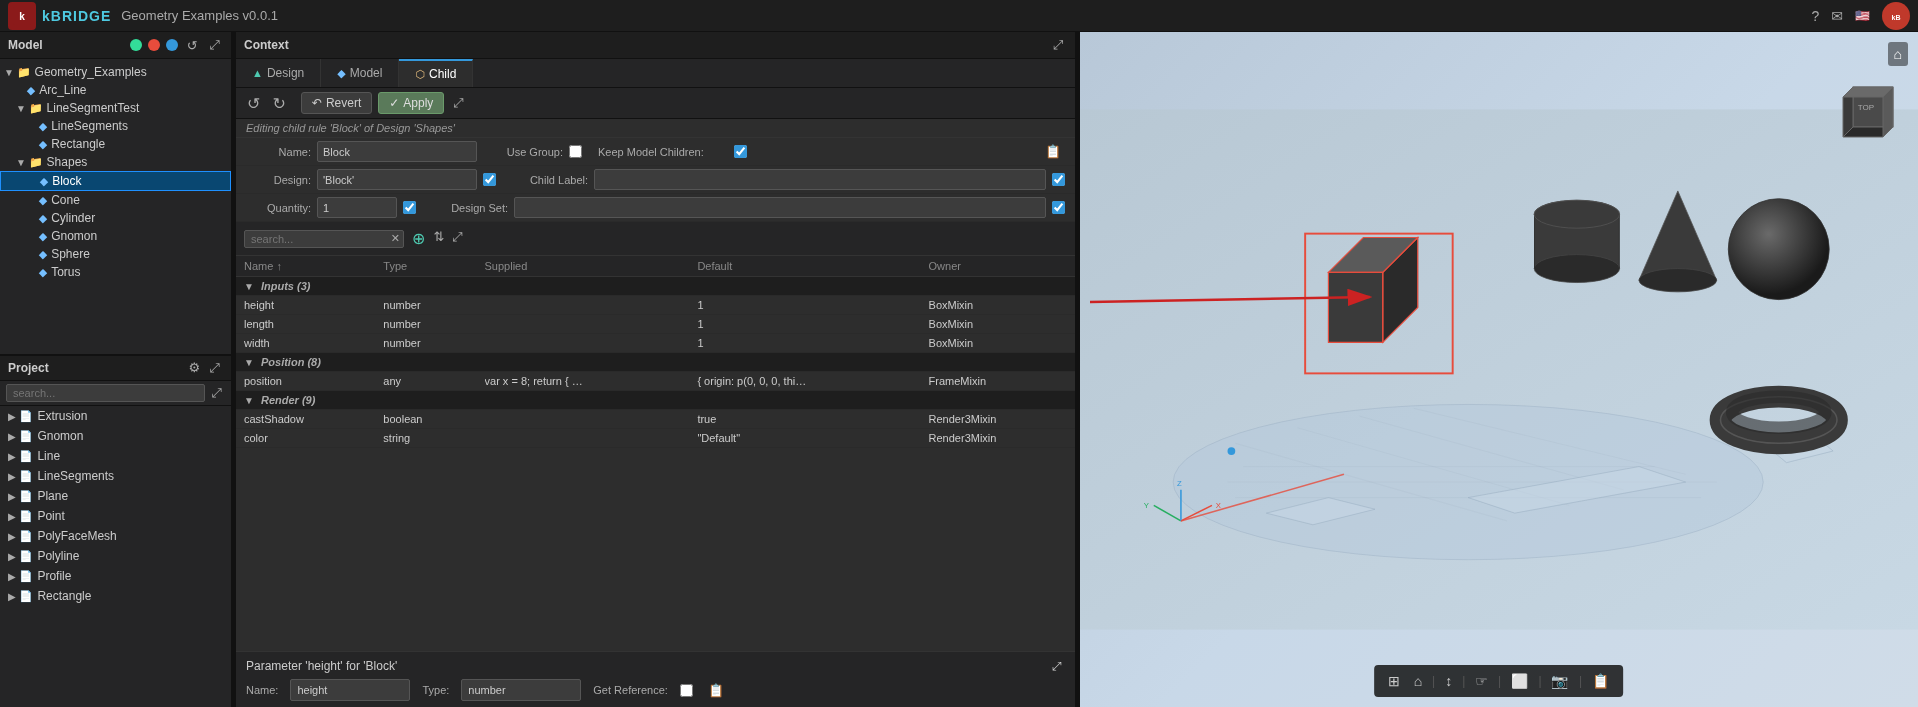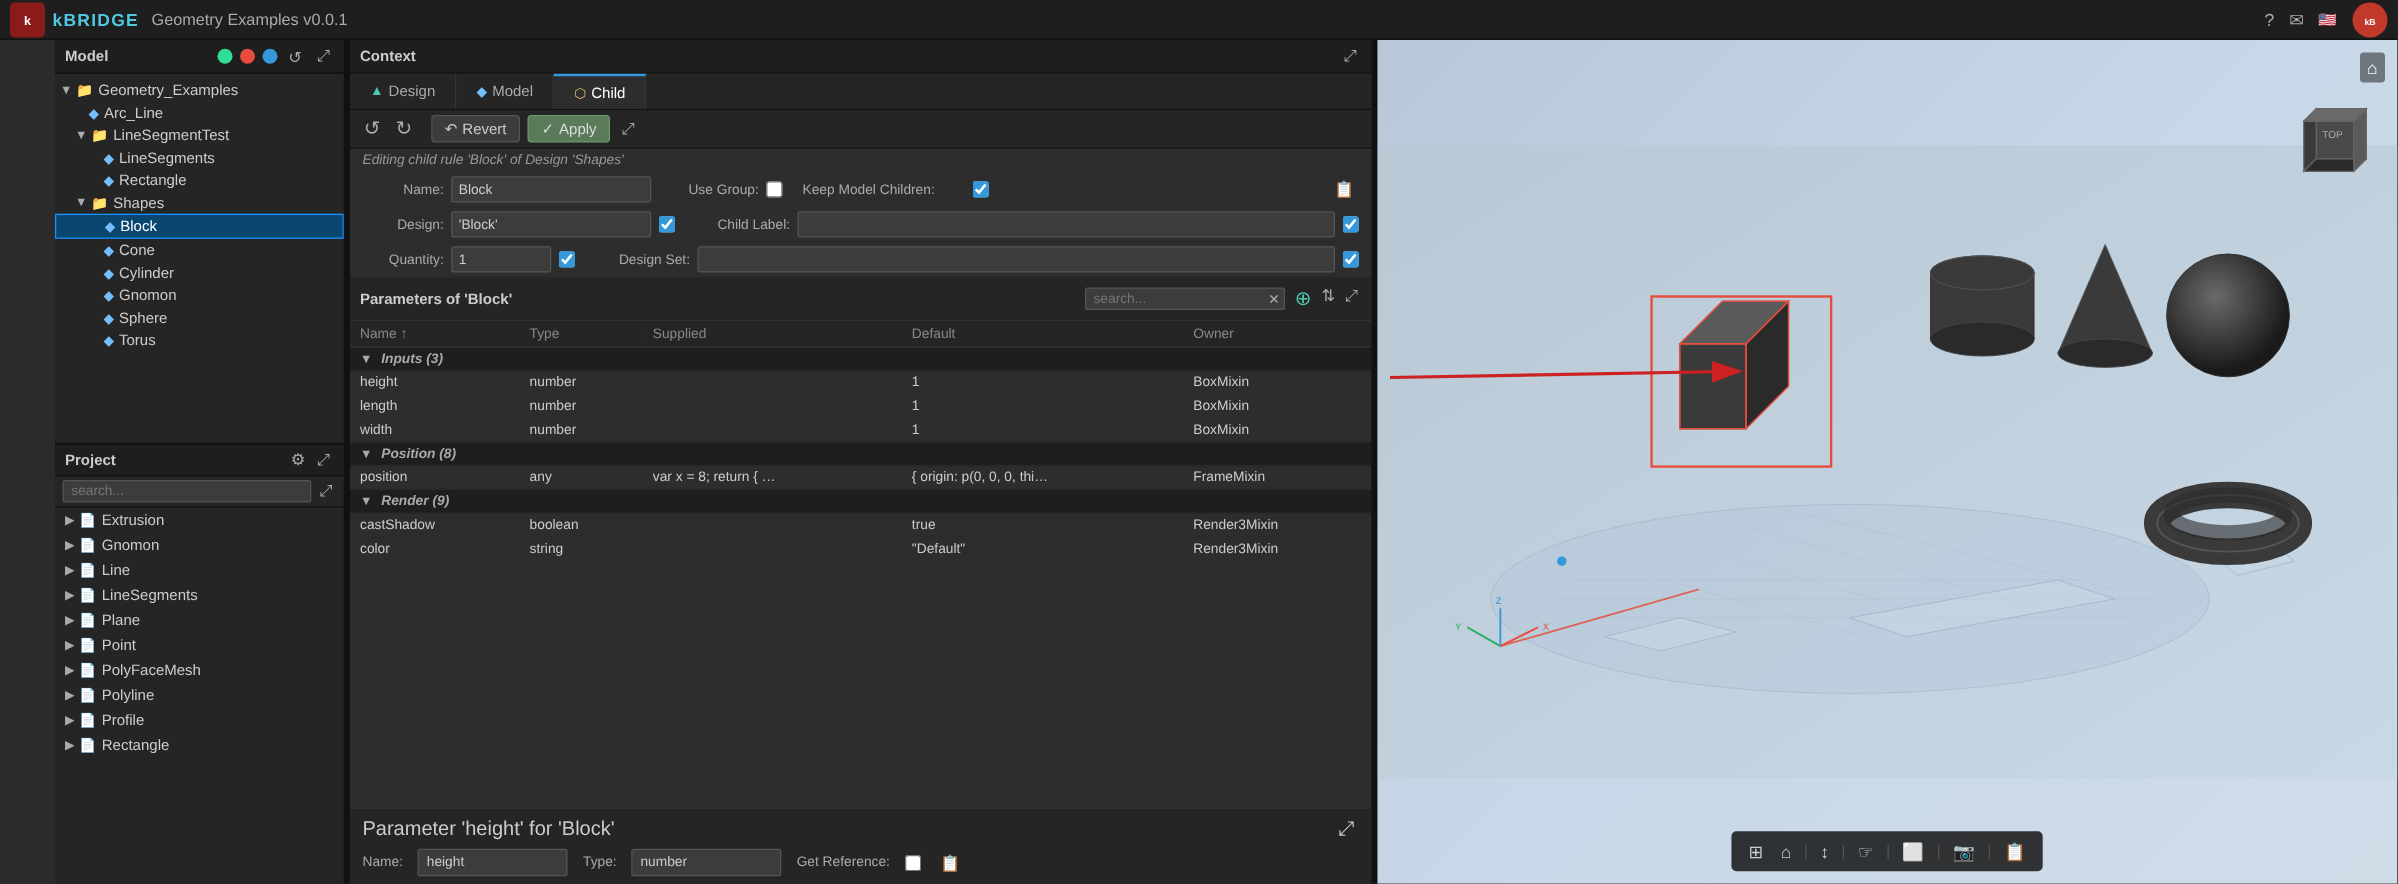--- a/index.html
+++ b/index.html
@@ -12,21 +12,21 @@
     }
     #titlebar .logo { display: flex; align-items: center; gap: 6px; }
     #titlebar .logo-icon { width: 28px; height: 28px; background: #8B1a1a; border-radius: 4px; display: flex; align-items: center; justify-content: center; font-size: 10px; color: #fff; font-weight: bold; }
     #titlebar .app-name { color: #4ec9e0; font-weight: bold; font-size: 14px; letter-spacing: 1px; }
     #titlebar .title { color: #aaa; font-size: 13px; margin-left: 10px; }
     #titlebar .spacer { flex: 1; }
     #titlebar .toolbar-icons { display: flex; align-items: center; gap: 12px; color: #aaa; font-size: 14px; }
     #titlebar .user-icon { width: 28px; height: 28px; background: #c0392b; border-radius: 50%; display: flex; align-items: center; justify-content: center; font-size: 11px; color: white; }
 
     
-    #main { display: flex; height: calc(707px - 32px); margin-left: 44px; }
+    #main { display: flex; height: calc(707px - 32px); }
 
     
     #model-panel { width: 232px; background: #252526; border-right: 1px solid #111; display: flex; flex-direction: column; }
     #model-header { display: flex; align-items: center; background: #1e1e1e; padding: 4px 8px; border-bottom: 1px solid #111; gap: 4px; }
     #model-header .panel-title { font-weight: bold; color: #ccc; font-size: 12px; flex: 1; }
     #model-header .header-icons { display: flex; gap: 6px; align-items: center; }
     .icon-btn { cursor: pointer; color: #aaa; font-size: 13px; padding: 1px 3px; border-radius: 2px; }
     .circle-green { width: 12px; height: 12px; background: #3d9; border-radius: 50%; display: inline-block; }
     .circle-red { width: 12px; height: 12px; background: #e74c3c; border-radius: 50%; display: inline-block; }
     .circle-blue { width: 12px; height: 12px; background: #3498db; border-radius: 50%; display: inline-block; }
@@ -90,21 +90,21 @@
     .params-table thead tr { background: #252526; }
     .params-table th { text-align: left; padding: 4px 8px; font-size: 11px; color: #888; font-weight: normal; border-bottom: 1px solid #333; cursor: pointer; }
     .params-table td { padding: 3px 8px; font-size: 11px; color: #ccc; border-bottom: 1px solid #2a2a2a; }
     .group-row td { background: #1e1e1e; color: #aaa; font-weight: bold; padding: 3px 8px; font-style: italic; }
     .group-caret { color: #aaa; margin-right: 4px; font-size: 10px; }
     .truncate { max-width: 120px; overflow: hidden; text-overflow: ellipsis; white-space: nowrap; display: block; }
 
     
     .param-detail { background: #252526; border-top: 1px solid #333; padding: 6px 10px; }
     .param-detail-title { display: flex; align-items: center; justify-content: space-between; margin-bottom: 5px; }
-    .param-detail-title span { font-size: 16px; color: #ccc; }
+    .param-detail-title span { font-size: 12px; color: #ccc; }
     .param-detail-row { display: flex; align-items: center; gap: 12px; }
     .param-detail-label { color: #aaa; font-size: 11px; }
     .param-detail-input { background: #3c3c3c; border: 1px solid #555; color: #ccc; font-size: 11px; padding: 2px 6px; border-radius: 2px; outline: none; width: 120px; height: 22px; }
 
     
     #viewport { flex: 1; background: linear-gradient(135deg, #b8c8d8 0%, #c8d8e8 50%, #d0dce8 100%); position: relative; overflow: hidden; }
     .viewport-toolbar { position: absolute; bottom: 10px; left: 50%; transform: translateX(-50%); display: flex; align-items: center; gap: 2px; background: rgba(20,20,20,0.85); border-radius: 4px; padding: 4px 8px; }
     .vp-btn { color: #ccc; font-size: 14px; padding: 4px 6px; cursor: pointer; border-radius: 2px; }
     .vp-sep { color: #555; margin: 0 2px; }
 
@@ -376,21 +376,20 @@
         <input type="text" class="fl-input fl-input-short" value="1" style="">
         <input type="checkbox" class="form-checkbox" checked="" style="">
         <span class="fl-label" style="margin-left:6px;min-width:80px;">Design Set:</span>
         <input type="text" class="fl-input" value="" style="flex: 1 1 0%;">
         <input type="checkbox" class="form-checkbox" checked="" style="">
       </div>
     </div>
 
     <div style="display:flex; flex-direction:column; flex:1; overflow:hidden;">
       <div class="params-header">
-        <span class="params-title">Parameters of 'Block'</span>
         <div class="params-search-wrap">
           <input type="text" class="params-search" placeholder="search..." style="">
           <span class="search-clear">✕</span>
         </div>
         <div class="params-icons">
           <span class="p-icon" style="color:#4ec9b0;font-size:16px;">⊕</span>
           <span class="p-icon">⇅</span>
           <span class="p-icon">⤢</span>
         </div>
       </div>

